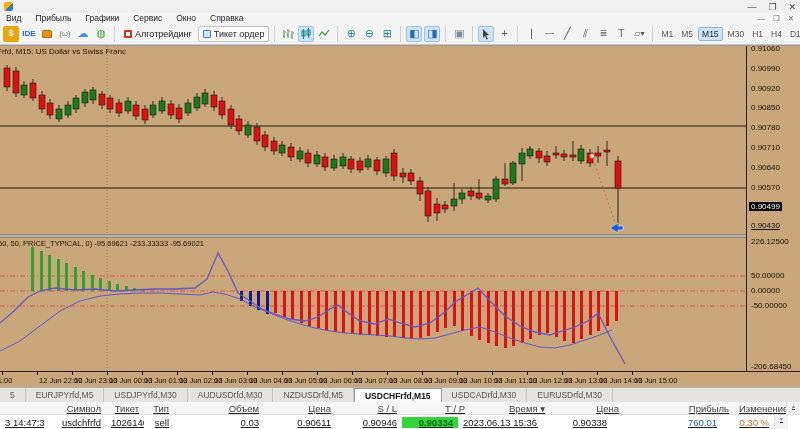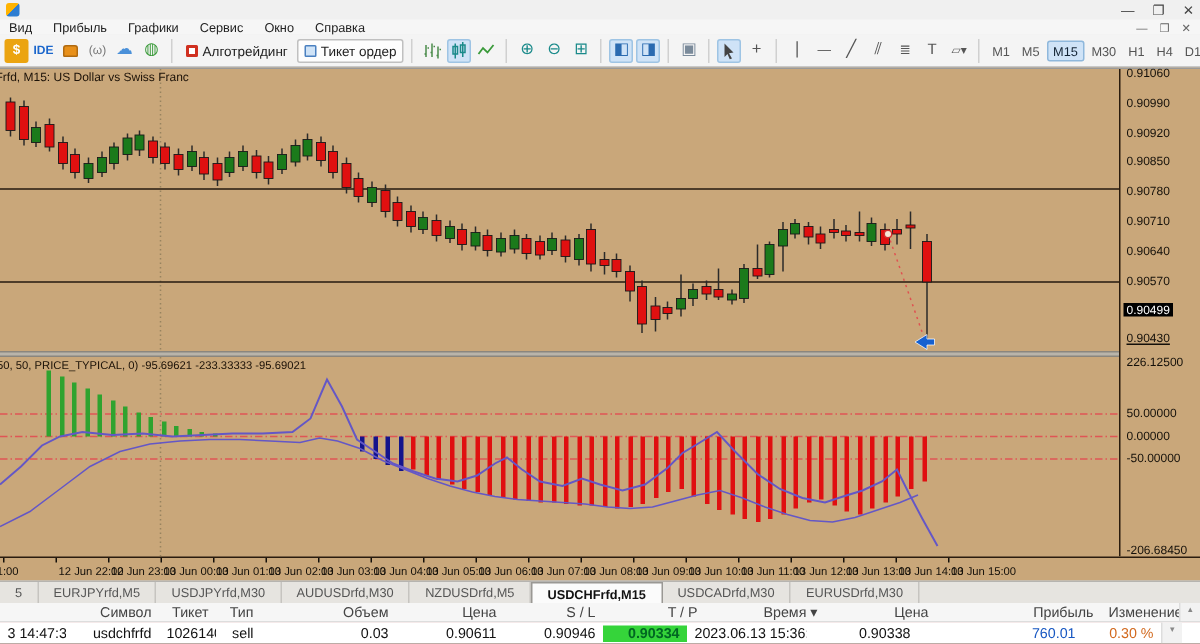--- a/index.html
+++ b/index.html
@@ -48,21 +48,21 @@
              border-top:1px solid #2a1c0e;overflow:hidden;font-size:7.5px;color:#14100a;}
   .ttick{position:absolute;top:0;width:1px;height:3px;background:#14100a;}
   .tlabel{position:absolute;top:4px;white-space:nowrap;}
   
   .tabsbar{position:absolute;left:0;top:387px;width:800px;height:15px;background:#e6e4e0;
            border-top:1px solid #b6b4b0;display:flex;align-items:stretch;font-size:8.5px;color:#555;}
   .tab{display:flex;align-items:center;padding:0 10px;border-right:1px solid #c6c4c0;white-space:nowrap;}
   .tab.active{background:#fbfbfb;color:#111;border:1px solid #9a9894;border-bottom:none;font-weight:bold;}
   
   .trade-table{position:absolute;left:0;top:402px;width:800px;height:27px;background:#fca5a5;
-               font-size:9.5px;overflow:hidden;}
+               font-size:9.5px;overflow:hidden;text-decoration:underline;}
   .thr,.tdr{display:flex;align-items:center;}
   .thr{height:13px;background:#f6f6f6;border-bottom:1px solid #ddd;color:#444;}
   .tdr{height:14px;background:#fff;color:#111;}
   .tc{padding:0 5px;text-align:right;white-space:nowrap;overflow:hidden;flex:0 0 auto;}
   .tc.green{background:#35d43a;color:#062;font-weight:bold;}
   .tc.profit{color:#1757c2;}
   .tc.change{color:#d2691e;}
   .tscroll{width:14px;display:flex;flex-direction:column;align-items:center;justify-content:space-between;
            height:100%;color:#888;font-size:6px;background:#f2f2f2;border-left:1px solid #ddd;}
   svg{display:block;}

